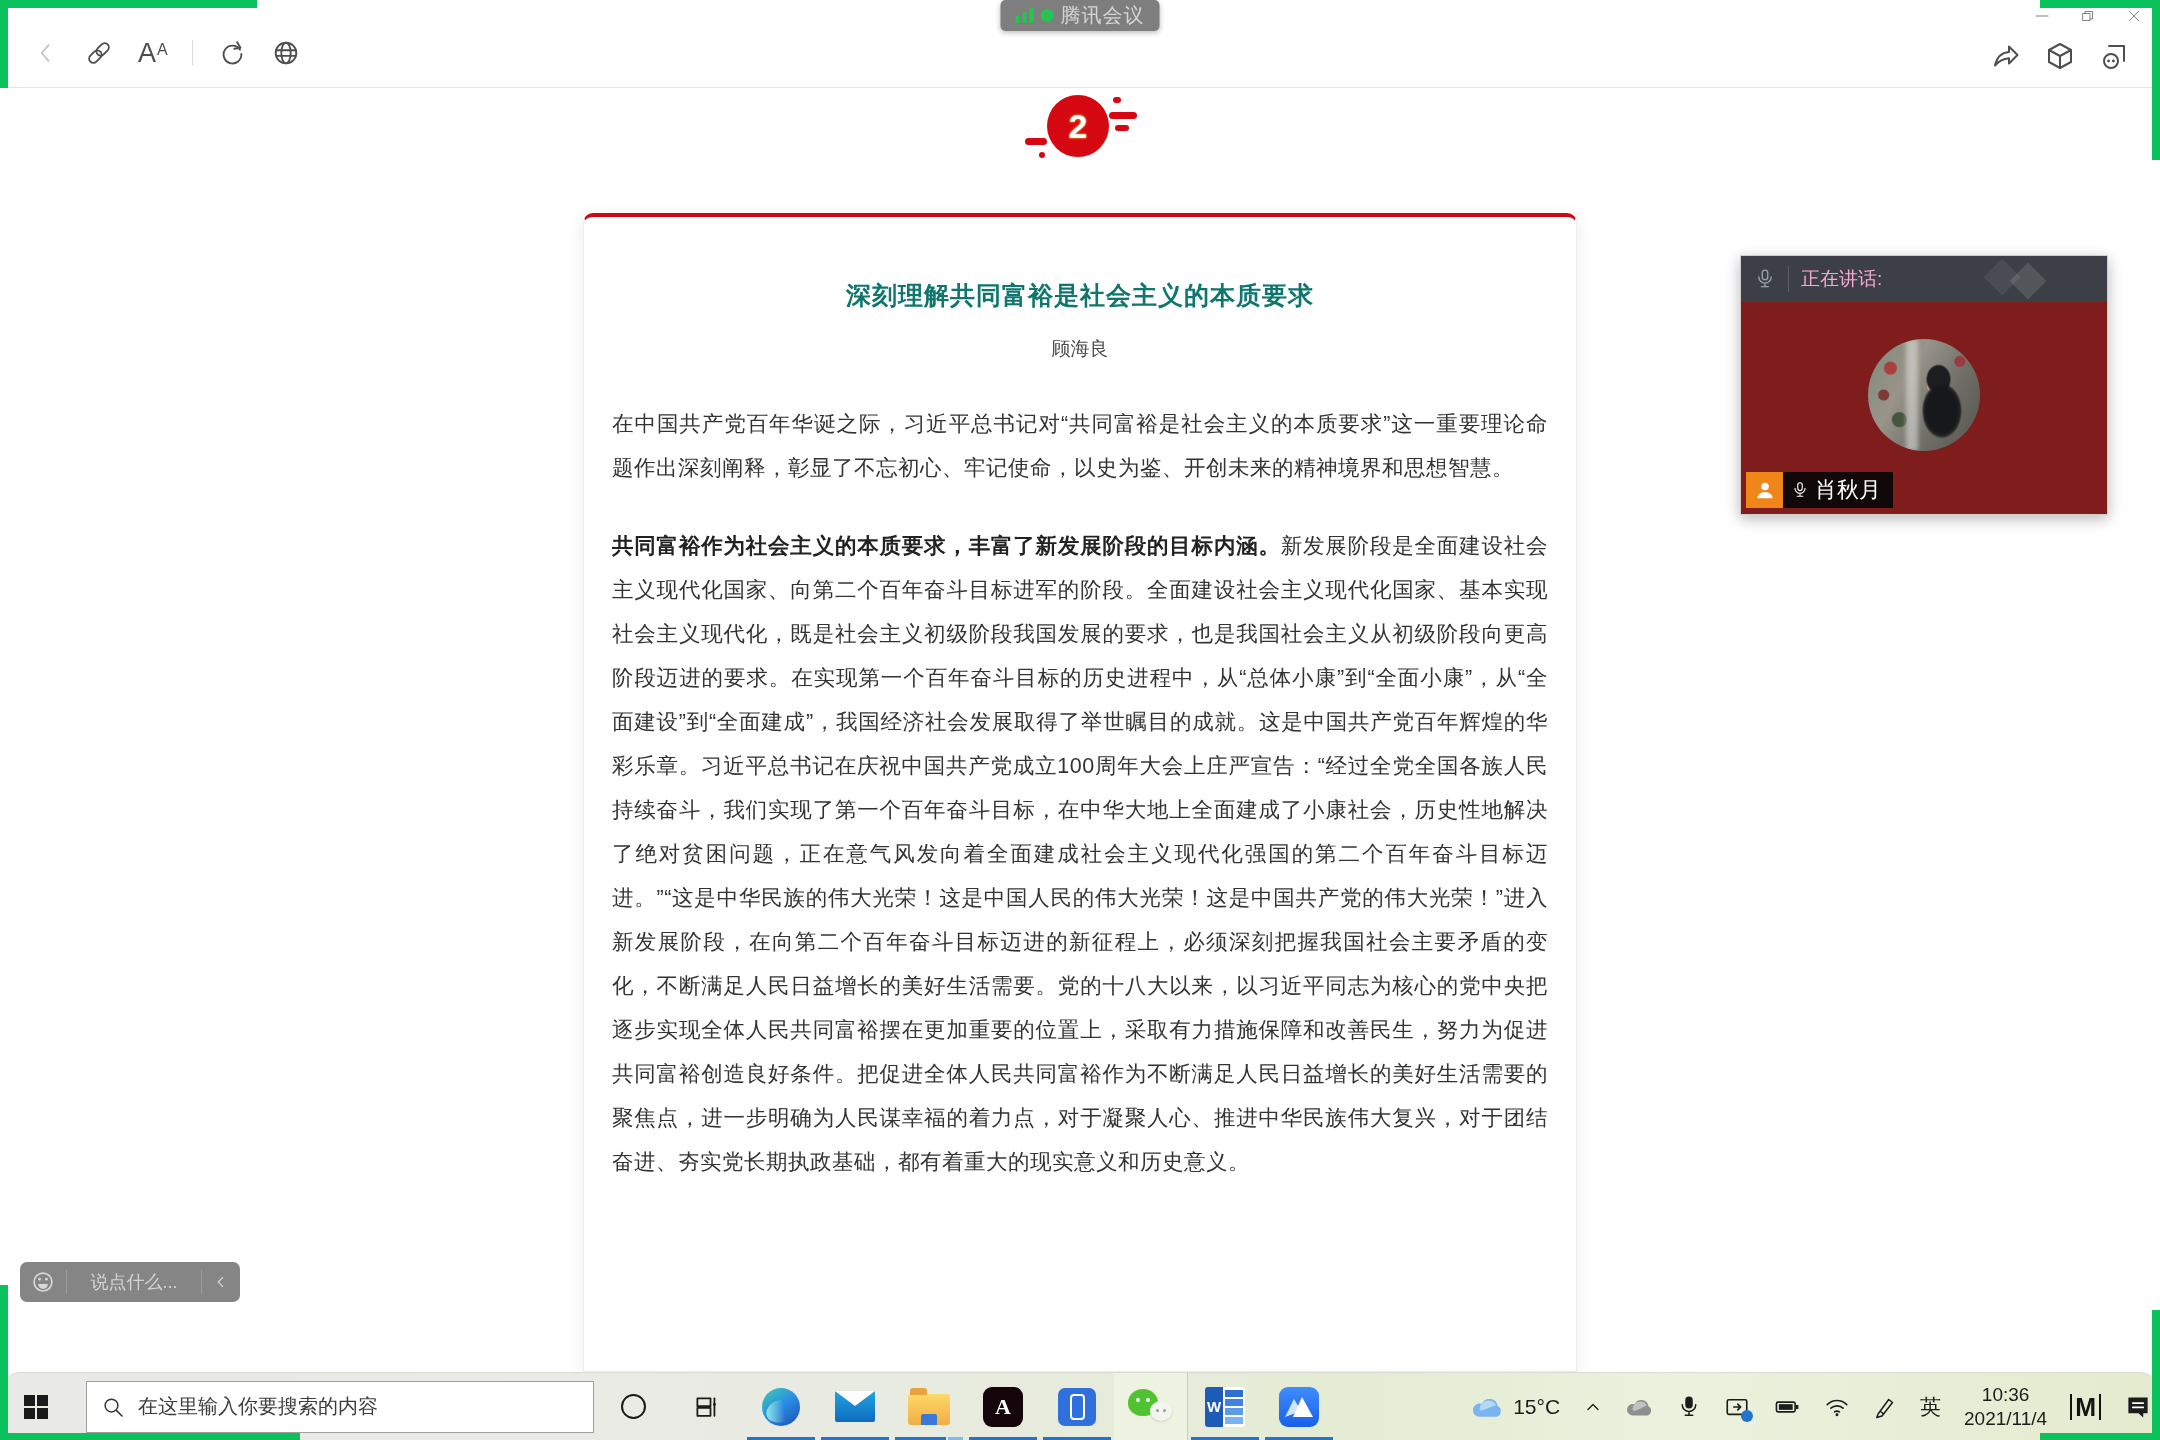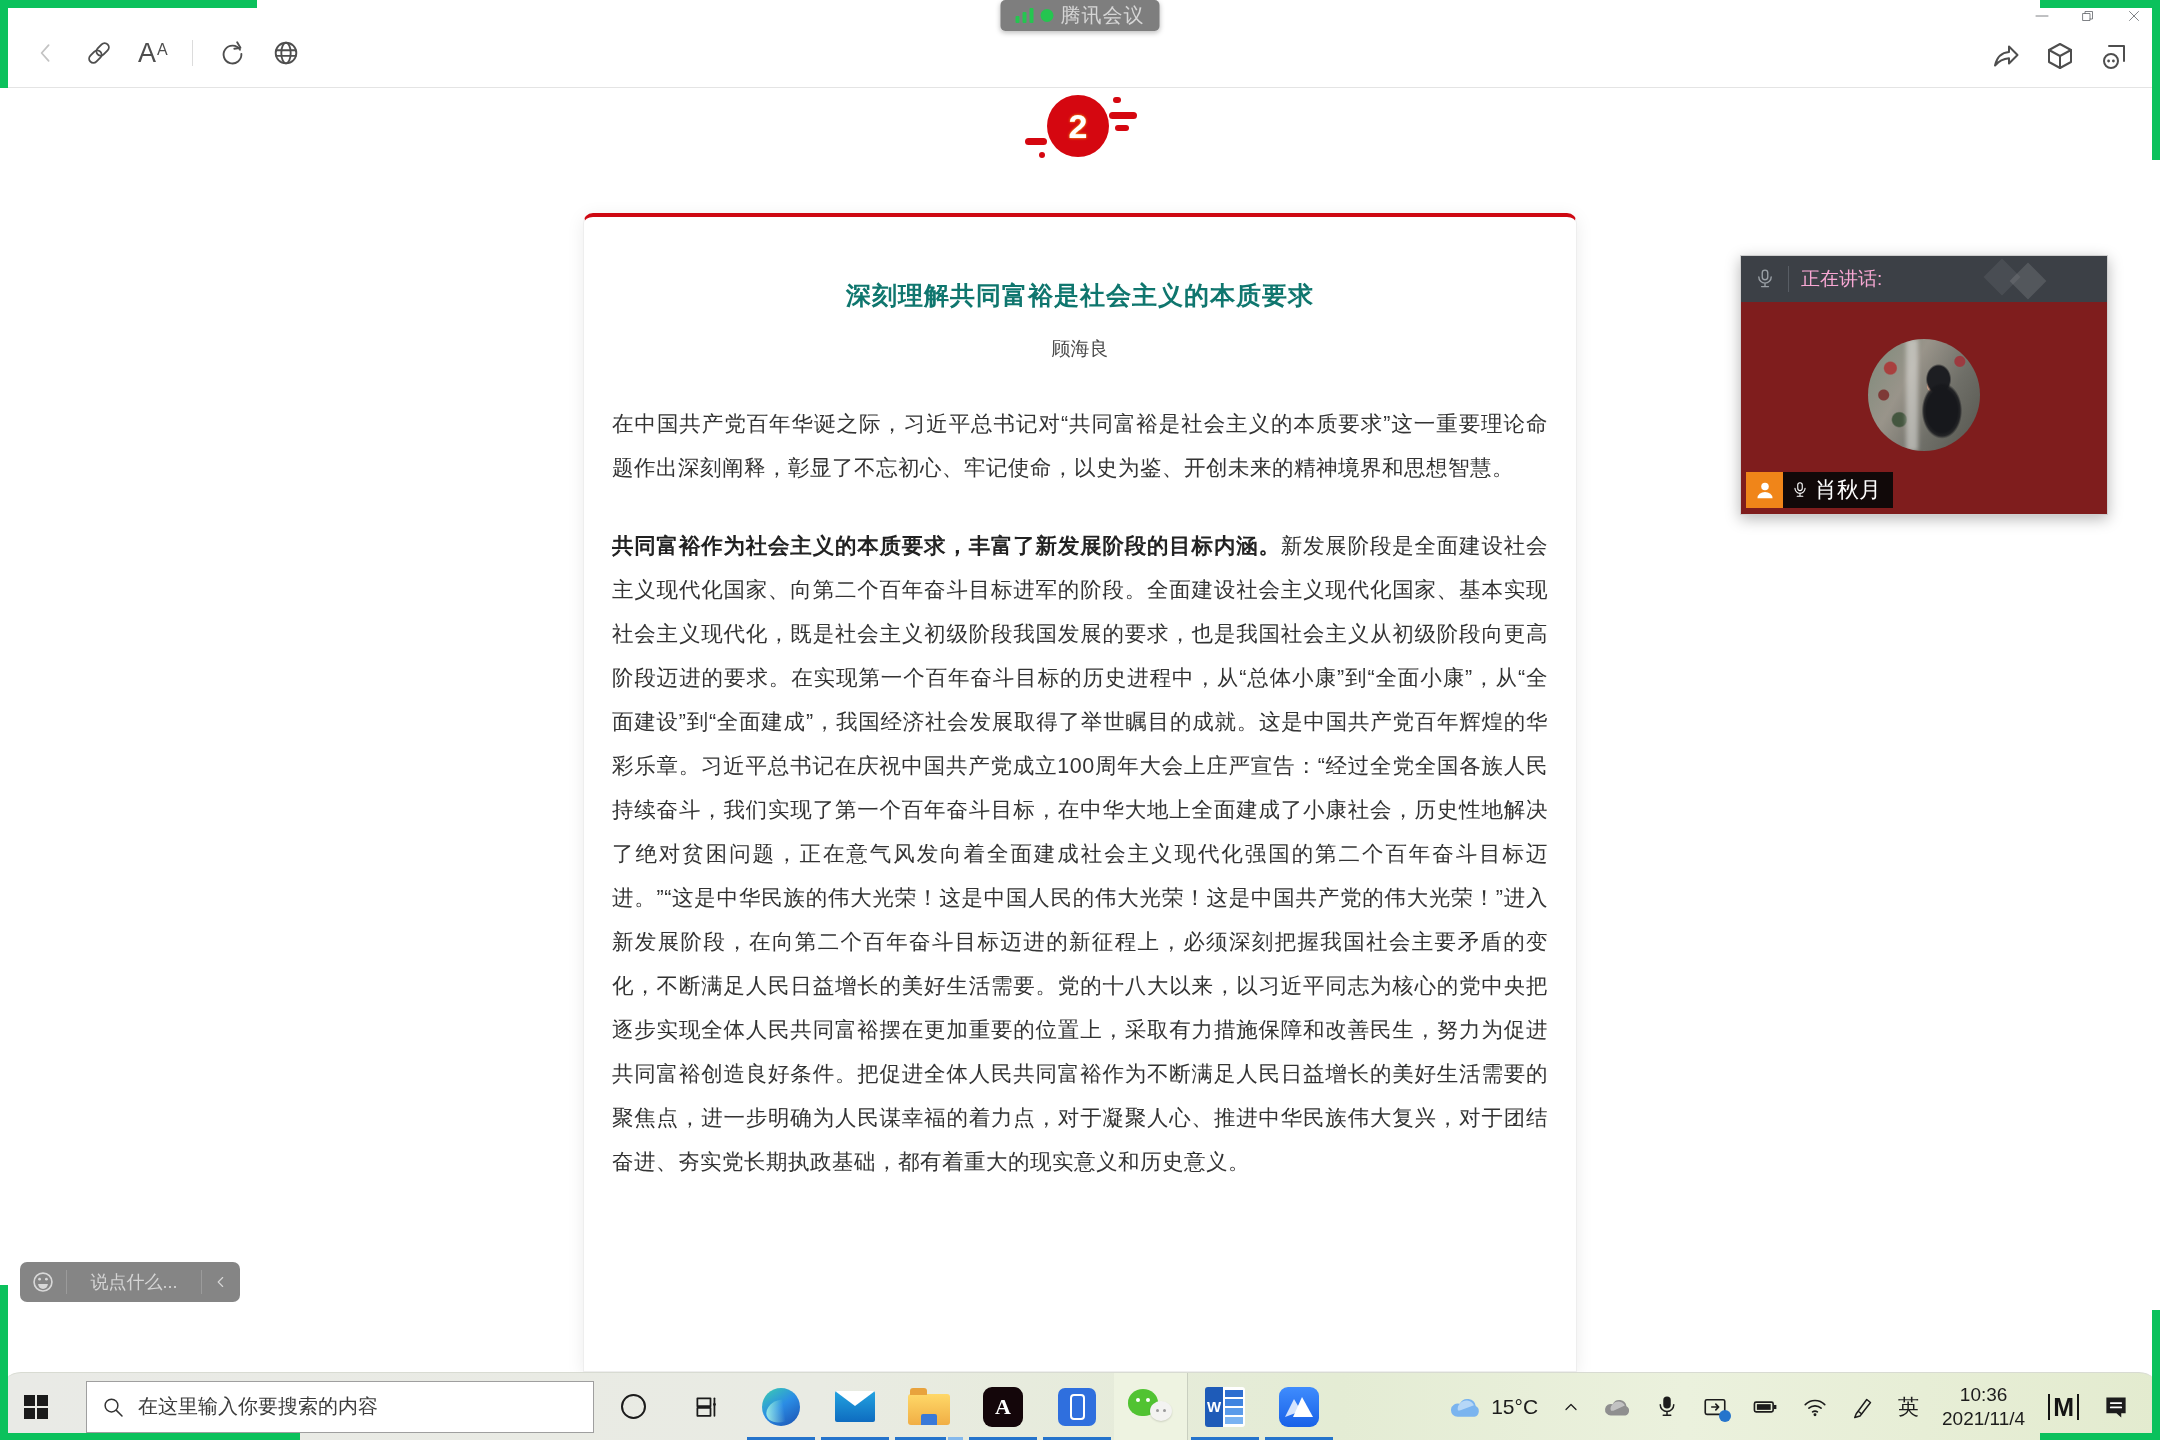--- a/index.html
+++ b/index.html
@@ -139,21 +139,21 @@
   .wc-small i { background:#9a9a9a; width:3.5px; height:3.5px; }
   .wc-small .e1{left:6px;top:8px} .wc-small .e2{left:13px;top:8px}
   .word-icon { width:40px; height:40px; display:flex; border-radius:3px; overflow:hidden; }
   .word-left { width:18px; background:#1e5bb8; color:#fff; display:flex; align-items:center; justify-content:center; font-weight:bold; font-size:15px; }
   .word-right { flex:1; display:flex; flex-direction:column; gap:2px; padding:3px 2px; background:#fff; }
   .word-right span { flex:1; }
   .wr1{background:#2e6fd0} .wr2{background:#3f84e0} .wr3{background:#5a9bea} .wr4{background:#7ab3f2}
   .meet-icon { width:40px; height:40px; border-radius:9px; background:linear-gradient(#3f8cfd,#1861e8); position:relative; overflow:hidden; }
   .meet-icon svg { position:absolute; left:0; top:0; }
 
-  .tb-tray { margin-left:auto; display:flex; align-items:center; gap:23px; padding-right:30px; }
+  .tb-tray { margin-left:auto; display:flex; align-items:center; gap:23px; padding-right:8px; }
   .tray-item { display:flex; align-items:center; cursor:pointer; }
   .weather { display:flex; align-items:center; gap:9px; }
   .weather-temp { font-size:21px; color:#1c1c1c; }
   .lang { font-size:21px; color:#1c1c1c; }
   .clock { text-align:center; font-size:19px; color:#1c1c1c; line-height:24px; cursor:pointer; }
   .m-logo { font-size:25px; font-weight:bold; color:#141414; border-left:2.5px solid #141414; border-right:2.5px solid #141414; padding:0 3px; line-height:26px; }
   .cortana-ring { width:25px; height:25px; border:2.5px solid #1b1b1b; border-radius:50%; }
   .cast-wrap { position:relative; }
   .cast-dot { position:absolute; right:-3px; bottom:-2px; width:12px; height:12px; background:#2574cc; border-radius:50%; }
 

